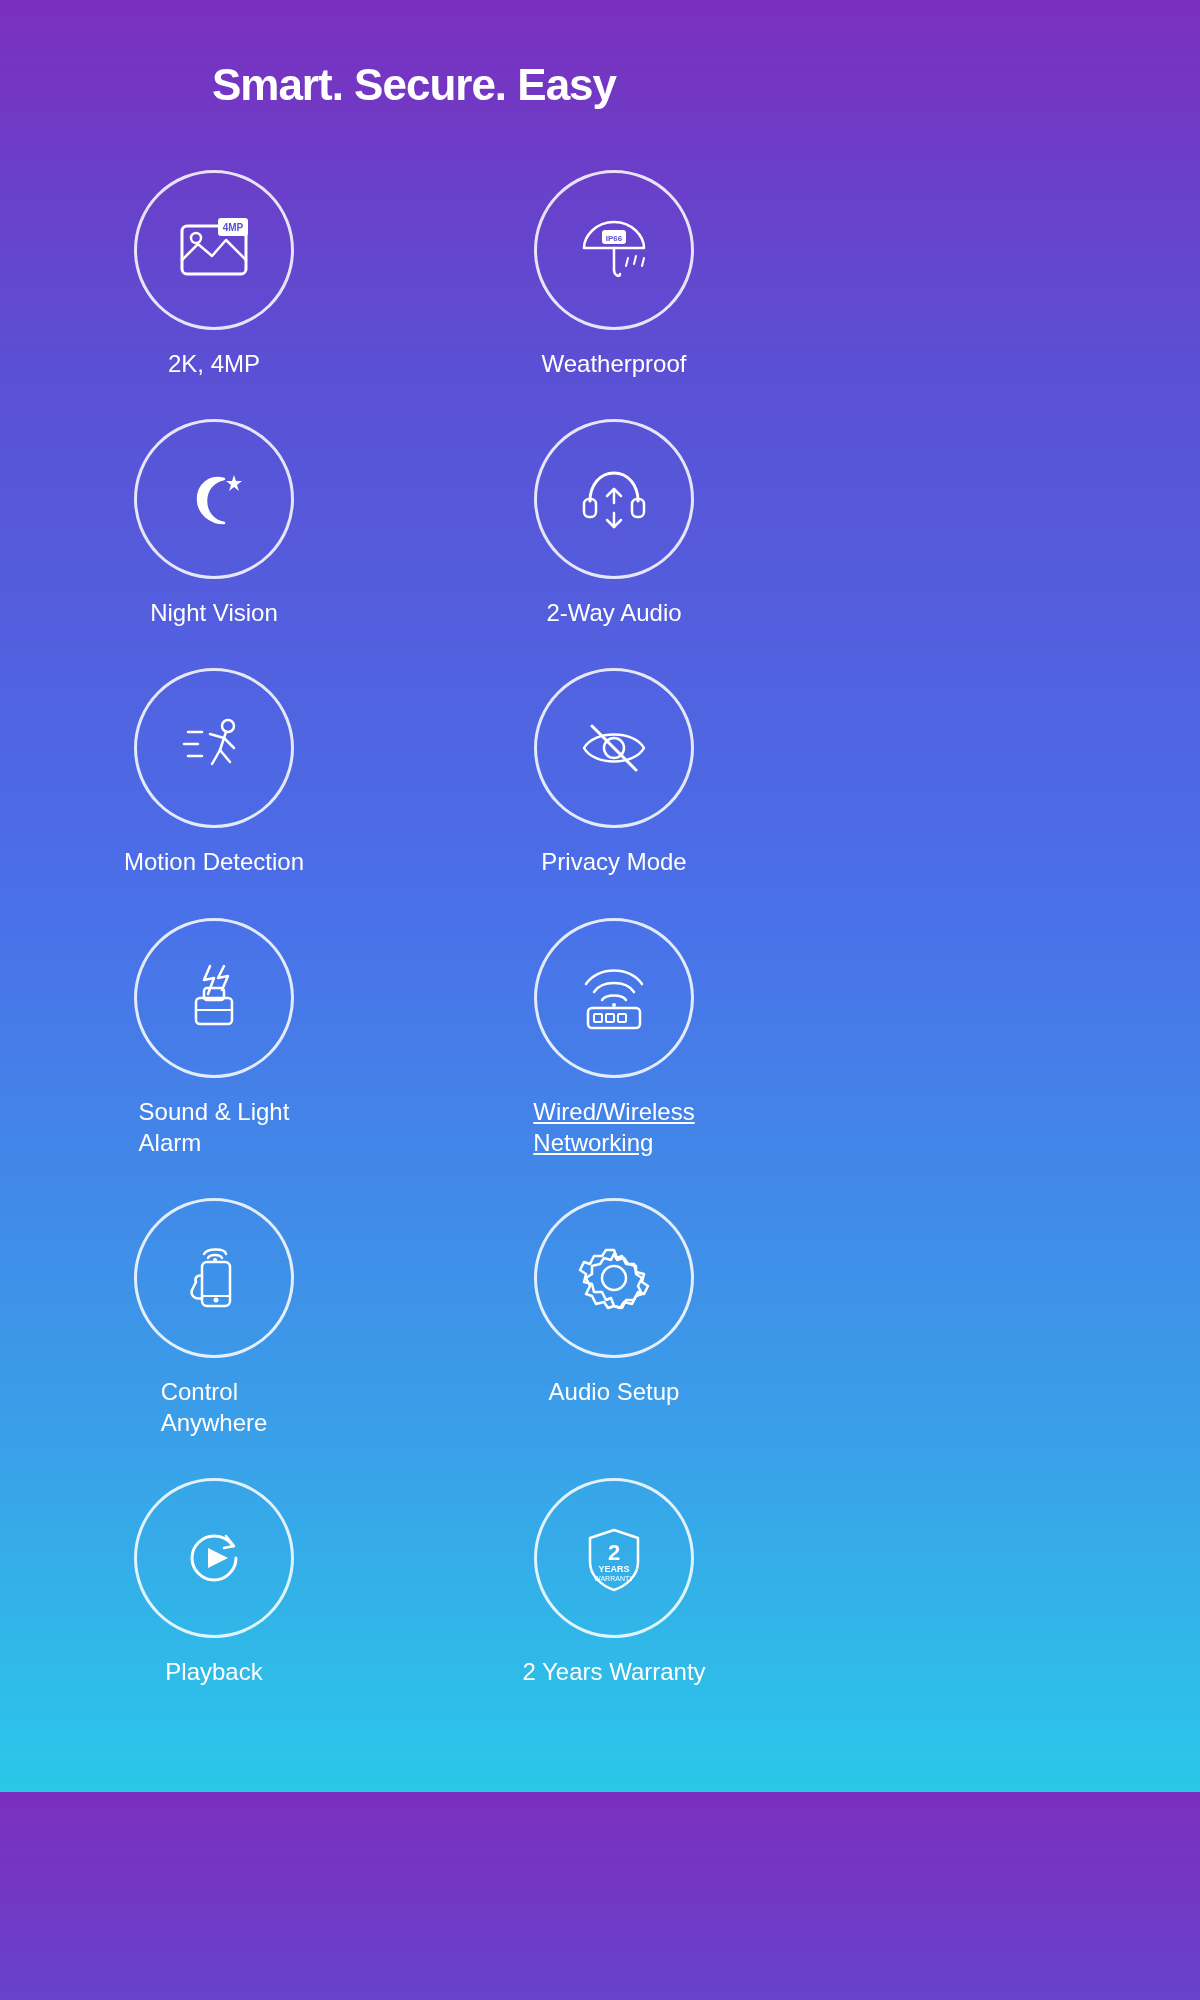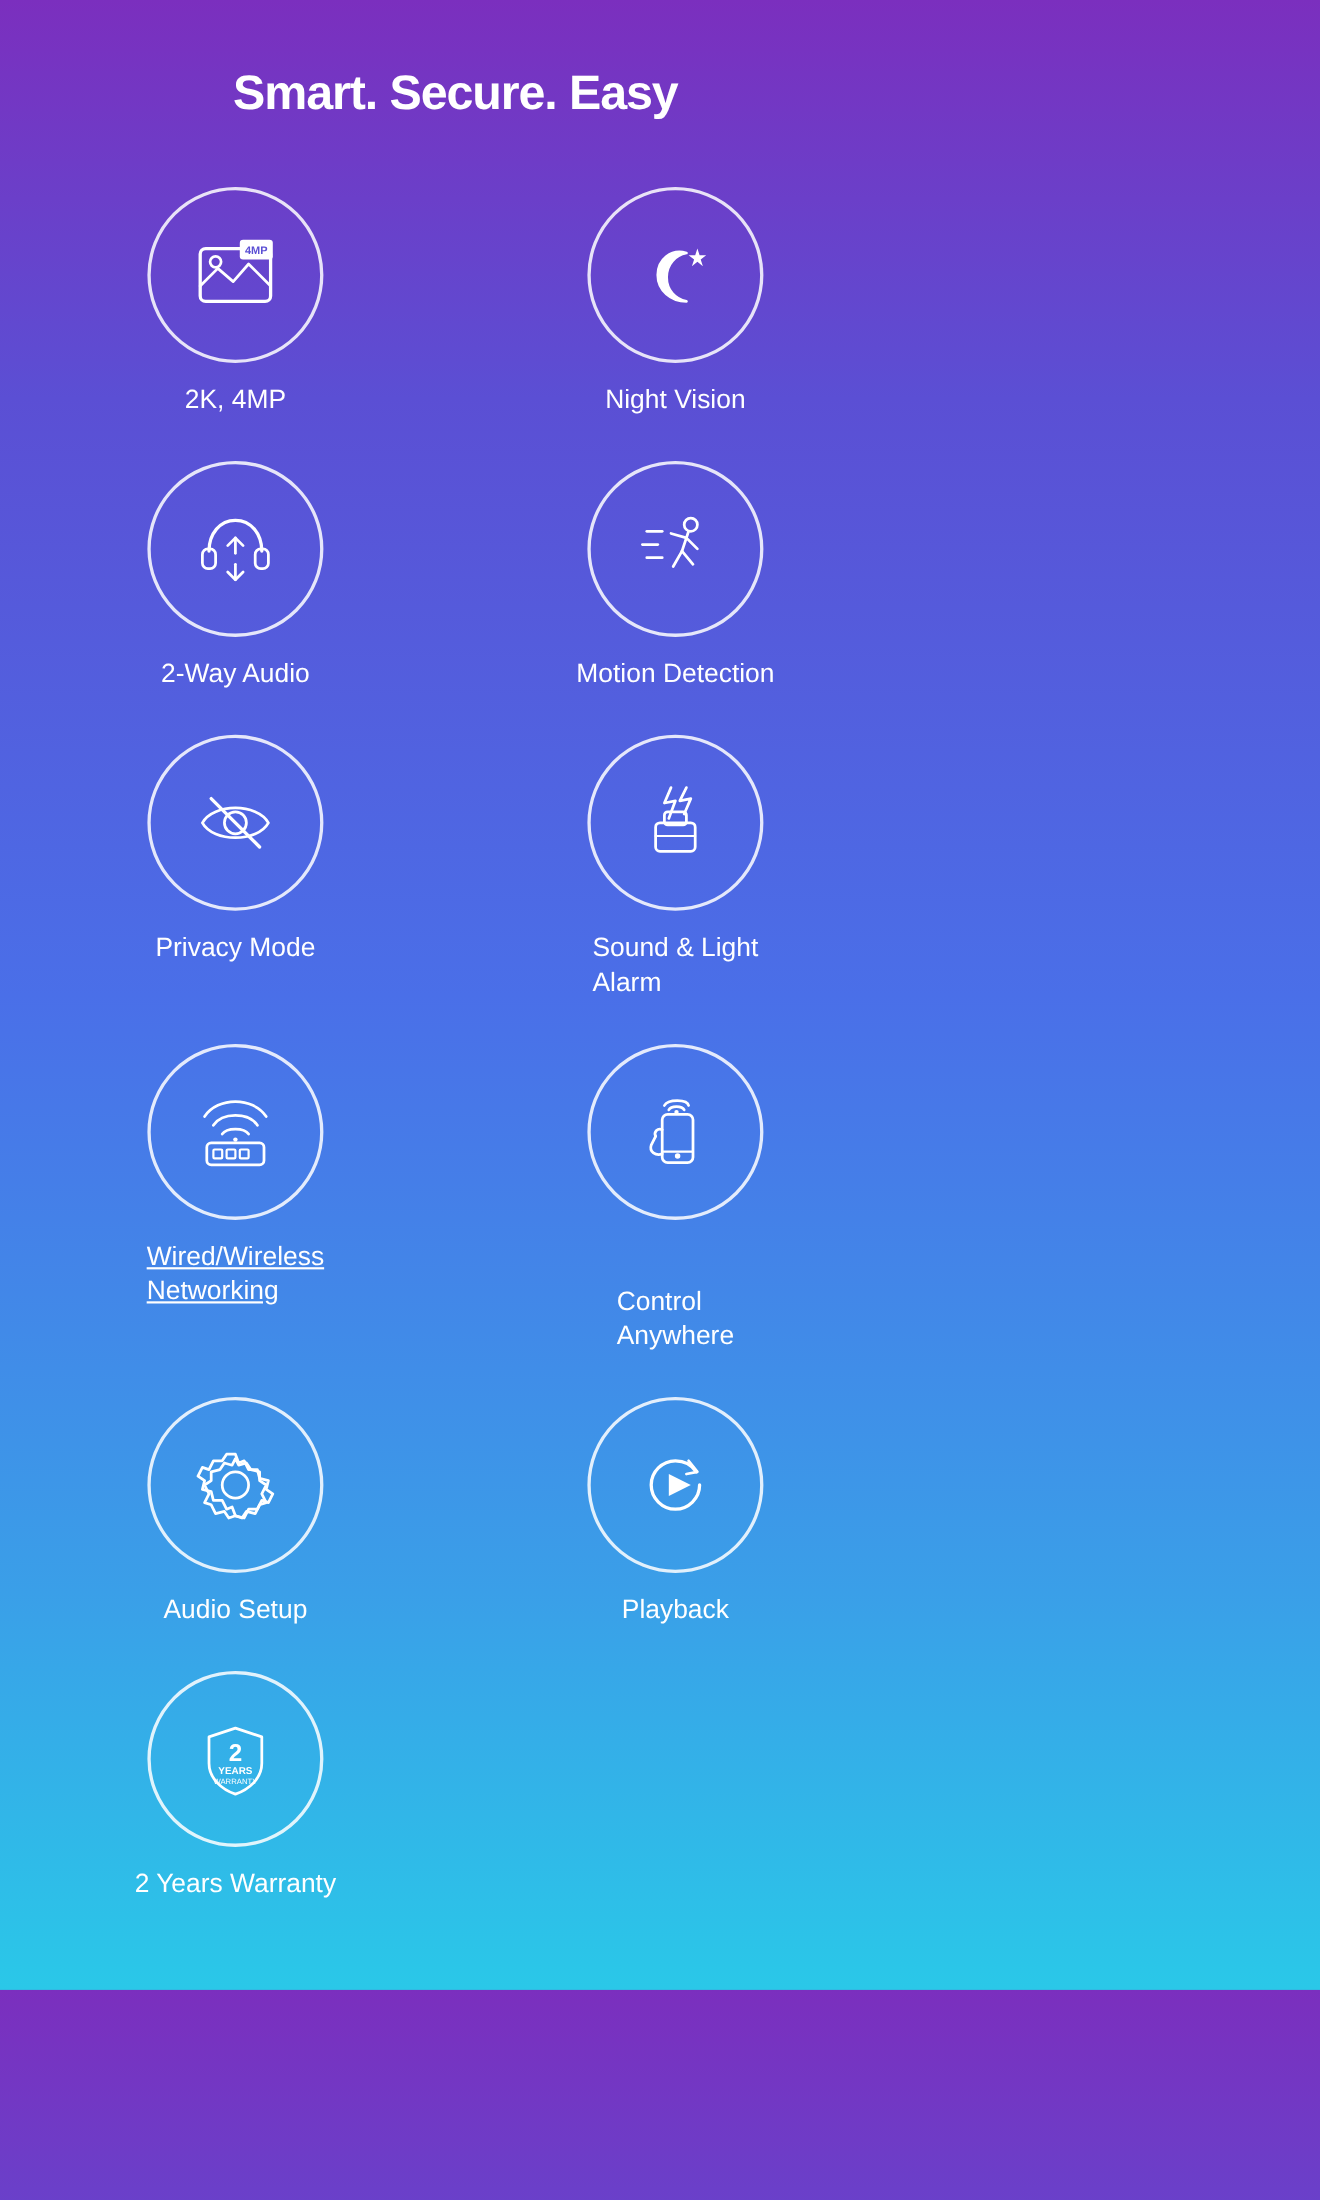--- a/index.html
+++ b/index.html
@@ -85,20 +85,38 @@
 
         <circle cx="22" cy="28" r="5" stroke-width="2.5"></circle>
 
         <rect x="44" y="8" width="30" height="18" rx="3" fill="white" stroke="none"></rect>
         <text x="59" y="21" text-anchor="middle" font-size="10" font-weight="bold" fill="#5B4FD4" stroke="none" font-family="Arial">4MP</text>
       </svg>
     </div>
     <span class="feature-label">2K, 4MP</span>
   </div>
 
+  <div class="feature">
+    <div class="icon-circle">
+      <svg viewBox="0 0 80 80">
+
+        <path d="M40 12 C22 12 10 26 10 38 L40 38 L70 38 C70 26 58 12 40 12 Z" stroke-width="2.5"></path>
+        <line x1="40" y1="38" x2="40" y2="60" stroke-width="2.5"></line>
+        <path d="M40 60 C40 65 46 68 46 64" stroke-width="2.5" fill="none"></path>
+
+        <rect x="28" y="20" width="24" height="14" rx="3" fill="white" stroke="none"></rect>
+        <text x="40" y="31" text-anchor="middle" font-size="8" font-weight="bold" fill="#5B4FD4" stroke="none" font-family="Arial">IP66</text>
+
+        <line x1="62" y1="46" x2="60" y2="54" stroke-width="2"></line>
+        <line x1="70" y1="48" x2="68" y2="56" stroke-width="2"></line>
+        <line x1="54" y1="48" x2="52" y2="56" stroke-width="2"></line>
+      </svg>
+    </div>
+    <span class="feature-label">Weatherproof</span>
+  </div>
 
   <div class="feature">
     <div class="icon-circle">
       <svg viewBox="0 0 80 80">
 
         <path d="M50 20 C40 22 32 30 32 42 C32 54 40 62 50 64 C36 64 24 54 24 40 C24 26 36 16 50 20 Z" stroke-width="2.5" fill="white" stroke="white"></path>
 
         <polygon points="60,16 62,22 68,22 63,26 65,32 60,28 55,32 57,26 52,22 58,22" fill="white" stroke="none"></polygon>
       </svg>
     </div>
@@ -206,21 +224,21 @@
         <circle cx="42" cy="62" r="2.5" fill="white" stroke="none"></circle>
 
         <path d="M34 20 C36 16 46 16 48 20" stroke-width="2.5" fill="none"></path>
         <path d="M30 16 C33 10 51 10 52 16" stroke-width="2.5" fill="none"></path>
         <circle cx="41" cy="22" r="2" fill="white" stroke="none"></circle>
 
         <path d="M28 60 C22 62 16 58 18 52 L22 44" stroke-width="2.5" fill="none"></path>
         <path d="M22 44 C20 40 24 36 28 38" stroke-width="2.5" fill="none"></path>
       </svg>
     </div>
-    <span class="feature-label" style="white-space: pre-line; margin-top: 41px;">Control
+    <span class="feature-label" style="white-space: pre-line;">Control
 Anywhere</span>
   </div>
 
   <div class="feature">
     <div class="icon-circle">
       <svg viewBox="0 0 80 80">
 
         <circle cx="40" cy="40" r="12" stroke-width="2.5" fill="none"></circle>
         <path d="
           M40 12 L43 20 L48 18 L52 26 L60 26 L62 34 L70 36 L68 44 L74 48 L70 56 L64 54 L60 62 L52 62 L48 70 L40 68 L37 60 L32 62 L28 54 L20 54 L18 46 L10 44 L12 36 L6 32 L10 24 L16 26 L20 18 L28 18 L32 12 Z

